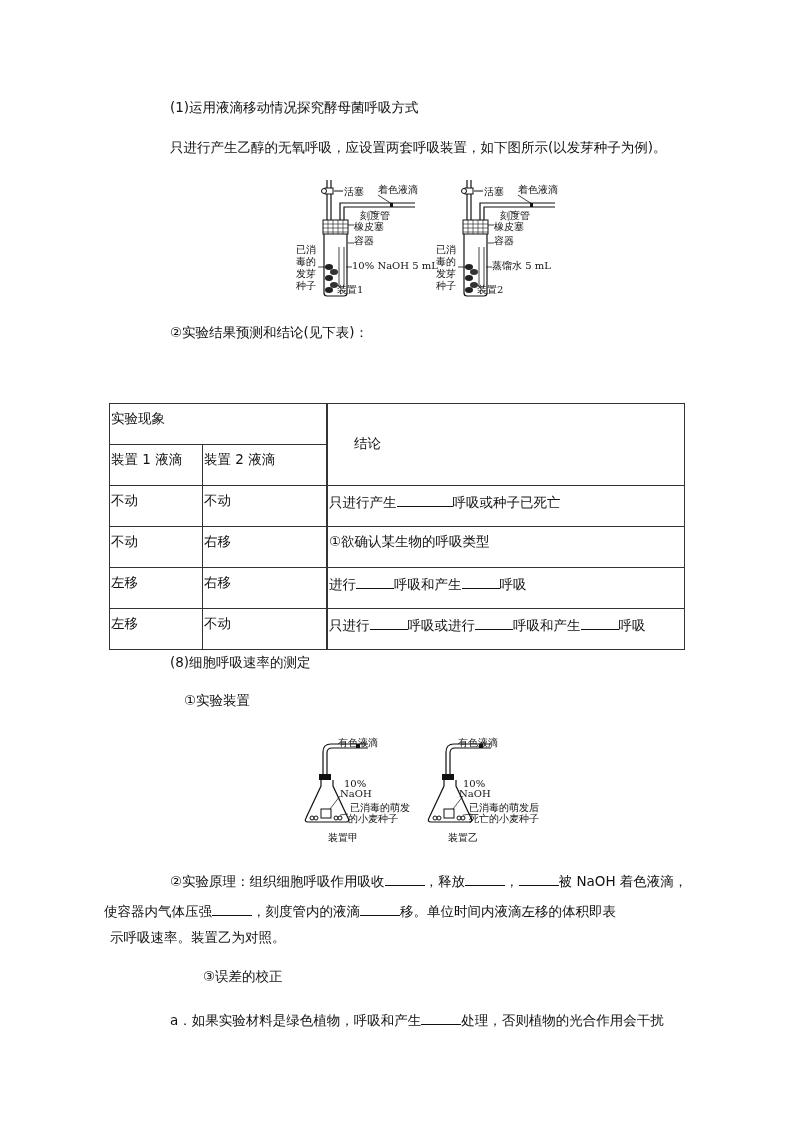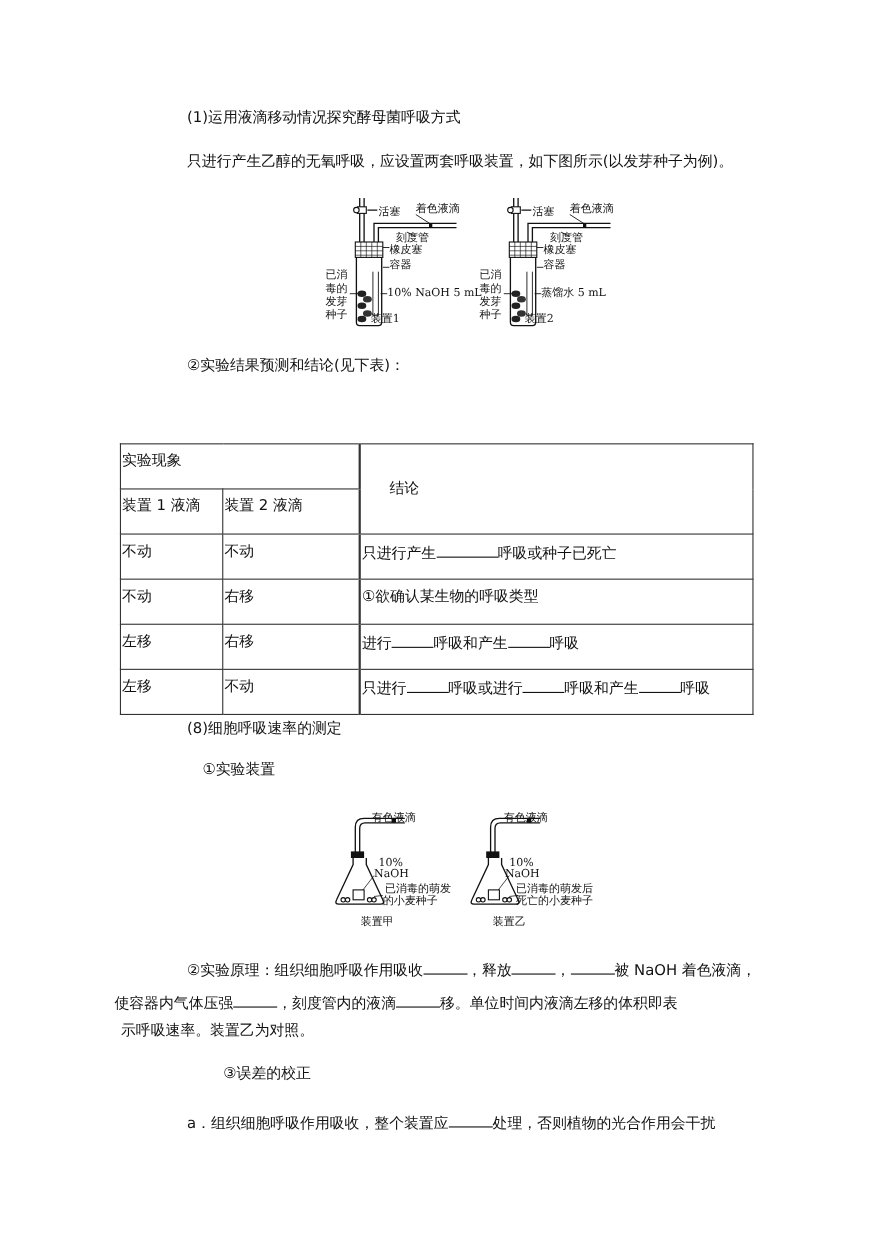--- a/index.html
+++ b/index.html
@@ -193,14 +193,14 @@
   <span>②实验原理：组织细胞呼吸作用吸收</span><span class="blank" style="width:40px;"></span><span>，释放</span><span class="blank" style="width:40px;"></span><span>，</span><span class="blank" style="width:40px;"></span><span>被 NaOH 着色液滴，</span>
 </div>
 <div class="abs para" style="left:104px; top:901px;">
   <span>使容器内气体压强</span><span class="blank" style="width:40px;"></span><span>，刻度管内的液滴</span><span class="blank" style="width:40px;"></span><span>移。单位时间内液滴左移的体积即表</span>
 </div>
 <div class="abs para" style="left:110px; top:929px;font-family:Liberation Mono, monospace;">示呼吸速率。装置乙为对照。</div>
 
 <div class="abs para" style="left:170px; top:966px;margin-left:33px;">③误差的校正</div>
 
 <div class="abs para" style="left:170px; top:1010px;">
-  <span>a．组织细胞呼吸作用吸收，整个装置应</span><span class="blank" style="width:40px;"></span><span>处理，否则植物的光合作用会干扰</span>
+  <span>a．如果实验材料是绿色植物，呼吸和产生</span><span class="blank" style="width:40px;"></span><span>处理，否则植物的光合作用会干扰</span>
 </div>
 
 </body></html>

